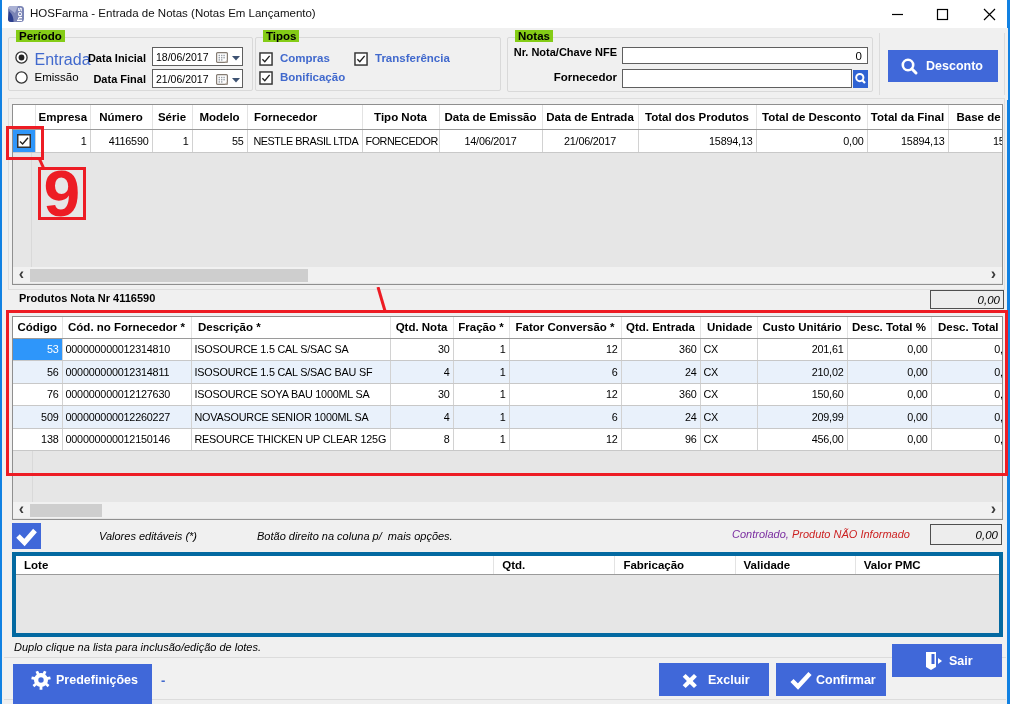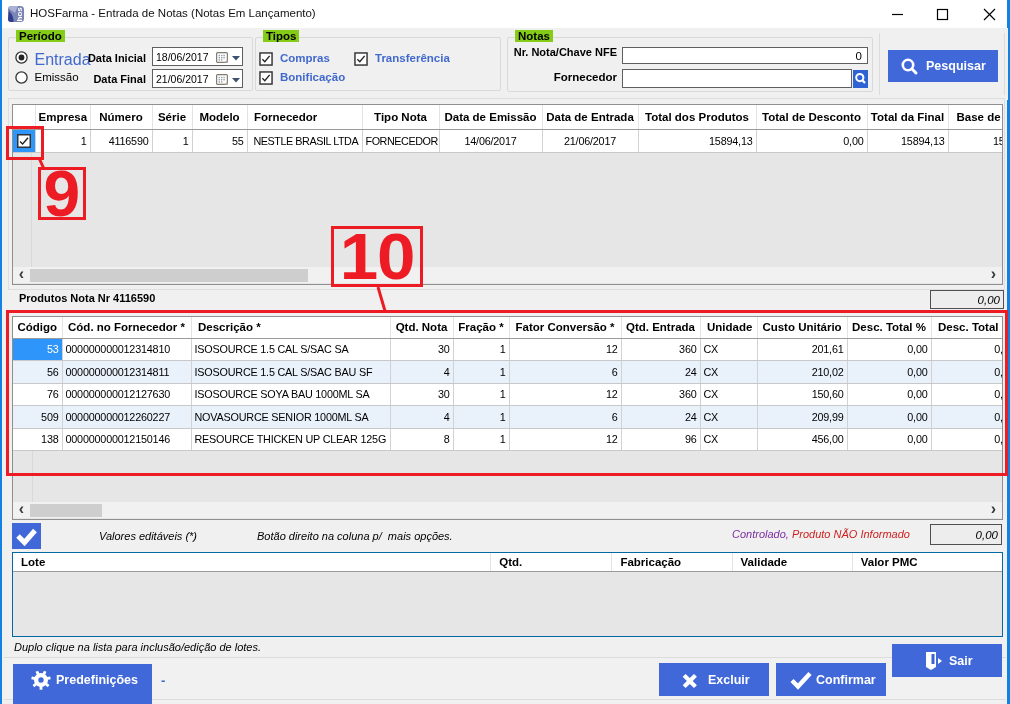--- a/index.html
+++ b/index.html
@@ -158,21 +158,21 @@
       </svg>
   </div>
 
   <div class="abs" style="left:877px;top:33px;width:1px;height:62px;background:#dcdcdc;"></div>
   <div class="abs" style="left:1002px;top:33px;width:1px;height:62px;background:#dcdcdc;"></div>
   <div class="bluebtn" style="left:886px;top:50px;width:110px;height:32px;">
     <svg class="abs" style="left:12px;top:7px" width="19" height="19" viewBox="0 0 19 19">
         <circle cx="8" cy="8" r="5.2" fill="none" stroke="#fff" stroke-width="2.6"></circle>
         <line x1="11.8" y1="11.8" x2="16" y2="16" stroke="#fff" stroke-width="3" stroke-linecap="round"></line>
       </svg>
-    <span style="position:absolute;left:38px;top:9px;font-size:12.5px;">Pesquisar</span>
+    <span style="position:absolute;left:38px;top:9px;font-size:12.5px;">Desconto</span>
   </div>
 
   <div class="abs" style="left:6px;top:98px;width:997px;height:192px;border:1px solid #dedede;background:#f0f0f0;"></div>
   <div class="abs" style="left:10px;top:104px;width:991px;height:181px;border:1px solid #8f8f8f;background:#e6e6e6;overflow:hidden;">
     <div class="hscroll" style="left:0;top:162px;width:989px;">
       <div class="arrow" style="left:0;">‹</div>
       <div class="arrow" style="right:0;">›</div>
       <div class="thumb" style="left:17px;width:278px;"></div>
     </div>
     <div style="position:absolute;left:18px;top:48px;width:1px;height:114px;background:#d9d9d9;"></div>
@@ -346,21 +346,21 @@
         <path d="M6 13 L12.5 19.5 L23 7.5" stroke="#fff" stroke-width="5" fill="none"></path>
       </svg>
   </div>
   <div class="abs" style="left:97px;top:530px;font-size:11px;font-style:italic;">Valores editáveis (*)</div>
   <div class="abs" style="left:255px;top:530px;font-size:11px;font-style:italic;">Botão direito na coluna p/&nbsp; mais opções.</div>
   <div class="abs" style="left:730px;top:528px;font-size:11px;font-style:italic;"><span style="color:#7a2da0;">Controlado,</span> <span style="color:#cc2222;">Produto NÃO Informado</span></div>
   <div class="tinput" style="left:928px;top:524px;width:72px;height:21px;border:1.5px solid #4f4f4f;background:#ededed;">
     <span style="position:absolute;right:3px;top:3.5px;font-size:11.5px;font-style:italic;">0,00</span>
   </div>
 
-  <div class="abs" style="left:10px;top:552px;width:991px;height:85px;border:1px solid #0369a1;background:#e6e6e6;overflow:hidden;">
+  <div class="abs" style="left:10px;top:552px;width:991px;height:85px;border:4px solid #0369a1;background:#e6e6e6;overflow:hidden;">
     <table class="grid" style="width:991px;">
       <colgroup>
         <col style="width:477px">
           <col style="width:121px">
           <col style="width:120px">
           <col style="width:120px">
           <col style="width:151px">
       </colgroup>
       <tbody>
           <tr style="height:18px;">
@@ -404,19 +404,18 @@
       </svg>
     <span style="position:absolute;left:57px;top:10px;font-size:12.5px;">Sair</span>
   </div>
 
   <div class="redbox" style="left:4px;top:126px;width:38px;height:34px;border-width:3.5px;"></div>
   <svg class="abs" style="left:30px;top:158px;width:20px;height:12px;">
       <line x1="7" y1="0" x2="12" y2="11" stroke="#ed1c24" stroke-width="3"></line>
     </svg>
   <div class="rednum" style="left:36px;top:167px;width:48px;height:53px;font-size:50px;line-height:48px;"><span style="display:inline-block;transform:scale(1.32,1.3);transform-origin:center;">9</span></div>
 
-  <div class="rednum" style="left:329px;top:226px;width:92px;height:61px;font-size:52px;line-height:54px;"><span style="display:inline-block;transform:scale(1.33,1.26);transform-origin:center;letter-spacing:-1px;">10</span></div>
   <svg class="abs" style="left:370px;top:287px;width:20px;height:24px;">
       <line x1="6" y1="0" x2="13" y2="24" stroke="#ed1c24" stroke-width="3"></line>
     </svg>
   <div class="redbox" style="left:4px;top:310px;width:1002px;height:166px;"></div>
 
 </div>
 
 </body></html>

